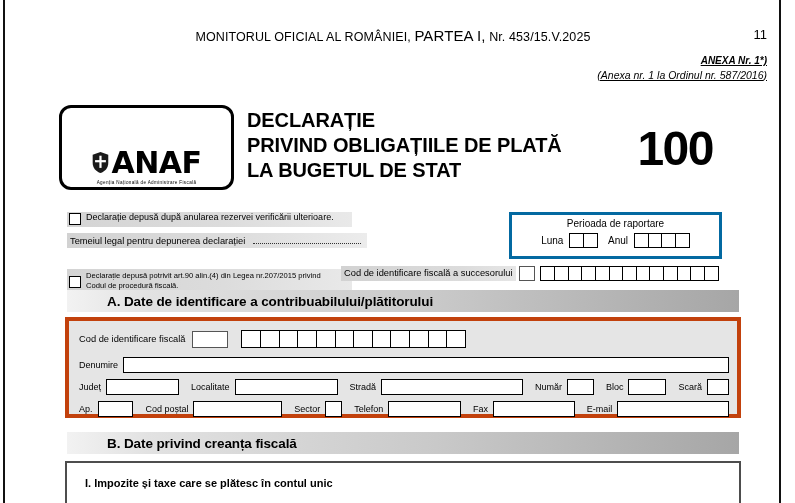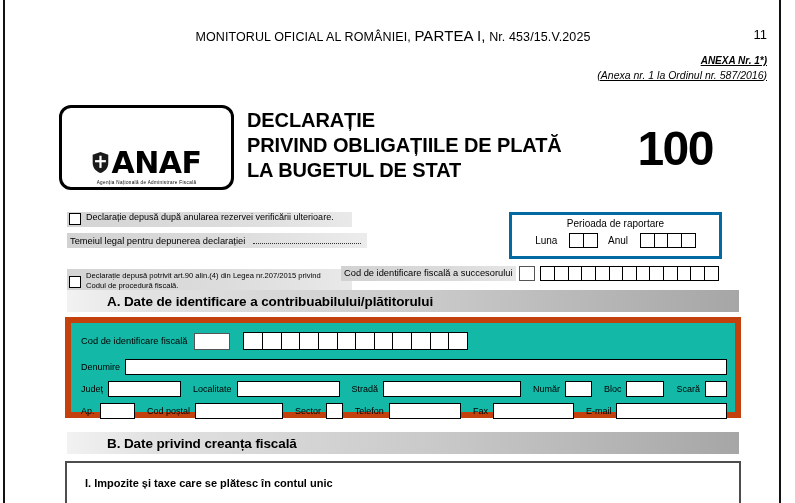--- a/index.html
+++ b/index.html
@@ -228,21 +228,21 @@
     font-size: 10px;
     margin-top: 3px;
   }
   .period-fields {
     display: flex;
     align-items: center;
     justify-content: center;
     gap: 10px;
     margin-top: 4px;
   }
-  .period-group { display: flex; align-items: center; gap: 12px; }
+  .period-group { display: flex; align-items: center; gap: 6px; }
   .period-label { font-size: 10px; }
 
   .cellgroup { display: flex; }
   .cellgroup .cell {
     width: 15px;
     height: 15px;
     border: 1.4px solid #000;
     background: #fff;
     margin-left: -1.4px;
   }
@@ -293,22 +293,22 @@
   #banner-a { top: 290px; }
   #banner-b { top: 432px; }
 
   
   .ident-panel {
     position: absolute;
     left: 60px;
     top: 317px;
     width: 676px;
     height: 101px;
-    border: 6px solid #c2410c;
-    background: #14b8a6;
+    border: 4px solid #c2410c;
+    background: #e5e5e5;
   }
 
   .cif-row {
     position: absolute;
     left: 10px;
     top: 9px;
     display: flex;
     align-items: center;
   }
   .cif-label { font-size: 9.3px; white-space: nowrap; }

